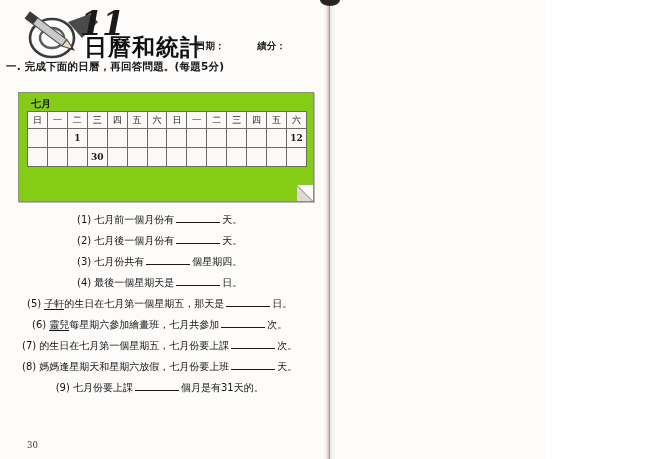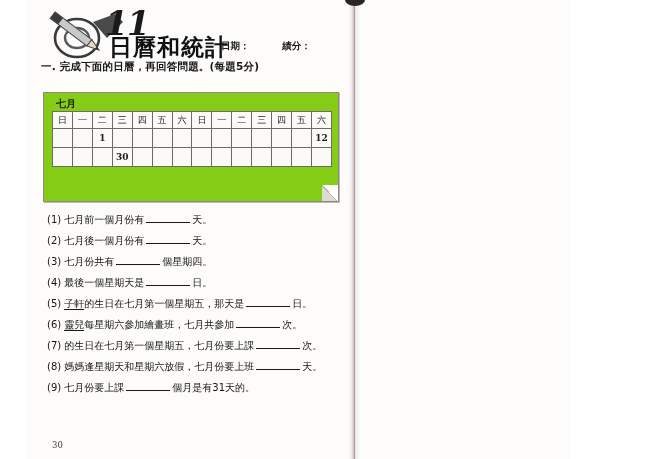--- a/index.html
+++ b/index.html
@@ -7,21 +7,20 @@
     margin: 0; padding: 0;
     width: 650px; height: 459px;
     overflow: hidden;
     background: #ffffff;
     font-family: "DejaVu Sans", "Liberation Sans", sans-serif;
   }
   #page {
     position: relative;
     width: 545px; height: 459px;
     background: #fdfcfb;
-    margin-left: 25px;
   }
 
   
   .gutter {
     position: absolute; top: 0; left: 322px;
     width: 14px; height: 459px;
     background: linear-gradient(to right,
         #ffffff 0%, #f4efee 30%, #cdbdbb 50%, #efeaea 62%, #ffffff 100%);
     z-index: 5;
   }
@@ -58,21 +57,21 @@
     position: absolute; left: 196px; top: 40px;
     font-size: 9.5px; font-weight: bold; color: #1b1b1b;
   }
   .meta-row span { display: inline-block; }
   .meta-gap { width: 26px; }
 
   .section-head {
     position: absolute; font-size: 10.5px; color: #151515;
     font-weight: bold; letter-spacing: .2px;
   }
-  .sec1 { left: 16px; top: 60px; }
+  .sec1 { left: 6px; top: 60px; }
 
   
   .cal-card {
     position: absolute; left: 18px; top: 92px;
     width: 296px; height: 110px;
     background: #84cc16;
     border: 1px solid #8e8a84;
     box-shadow: 1px 1px 0 #bdb9b3;
   }
   .cal-card:after {
@@ -95,21 +94,21 @@
     border: 1px solid #6e6a65;
     width: 20px; height: 19px;
     text-align: center; vertical-align: middle;
     font-size: 9px; color: #1a1a1a; padding: 0;
     font-family: "DejaVu Serif","Liberation Serif",serif;
   }
   table.cal th { font-weight: normal; height: 17px; background: #fbfaf8; }
   table.cal td { font-weight: bold; }
 
   
-  .qlist { position: absolute; }
+  .qlist { position: absolute; text-align: center; }
   .q {
     font-size: 10px; color: #141414; line-height: 1;
     white-space: nowrap;
     font-family: "DejaVu Sans","Liberation Sans", sans-serif;
   }
   .qleft  { margin-bottom: 10px; }
   .blank-l { display:inline-block; width:44px; border-bottom:1px solid #1a1a1a; height:9px; margin:0 2px; vertical-align: baseline;}
   .uline { border-bottom: 1px solid #1a1a1a; }
 
   .ql-pos { left: 22px; top: 214px; }

